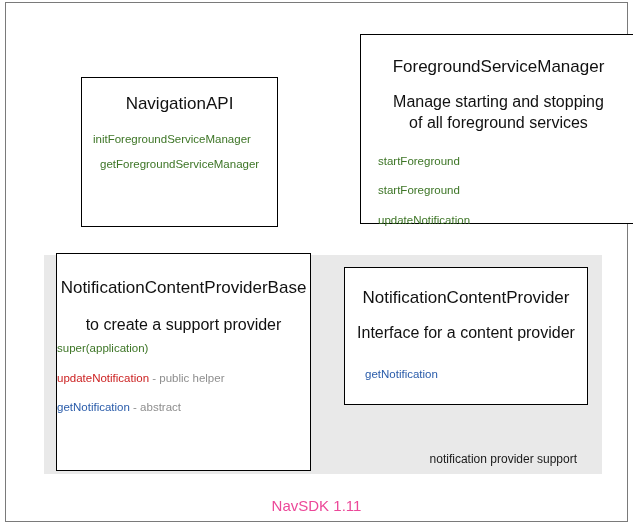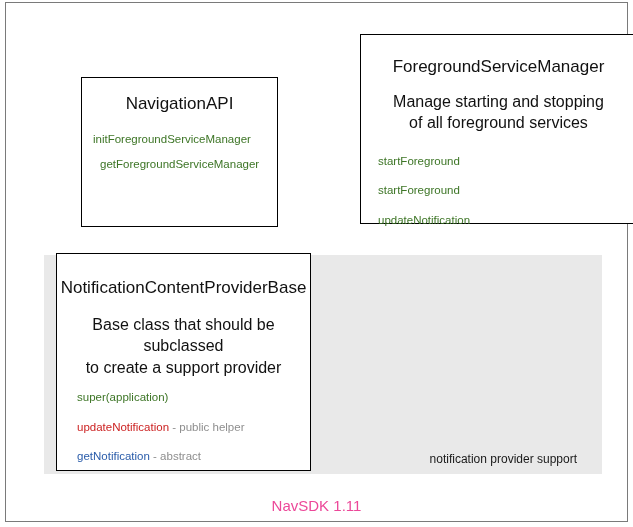--- a/index.html
+++ b/index.html
@@ -119,22 +119,21 @@
 
   #box-notification-content-provider-base {
     left: 50px;
     top: 250px;
     width: 255px;
     height: 218px;
   }
   #box-notification-content-provider-base .class-title { margin-top: 24px; }
   #box-notification-content-provider-base .class-desc  { margin-top: 16px; }
   #box-notification-content-provider-base .member-list {
-    margin-top: 14px;
-    padding-left: 20px;
+    margin-top: 8px;
   }
   #box-notification-content-provider-base .member { margin-bottom: 18px; }
 
   #box-notification-content-provider {
     left: 338px;
     top: 264px;
     width: 244px;
     height: 138px;
   }
   #box-notification-content-provider .class-title { margin-top: 20px; }
@@ -193,33 +192,43 @@
         </div>
         <div class="member">
           <span style="color: rgb(61, 117, 38);">updateNotification</span><span class="suffix"></span>
         </div>
       </div>
     </div>
 
     <div class="class-box" id="box-notification-content-provider-base">
       <div class="class-title">NotificationContentProviderBase</div>
       <div class="class-desc">
-        <div>Base class that should be subclassed</div>
         <div>to create a support provider</div>
       </div>
       <div class="member-list">
         <div class="member">
           <span style="color: rgb(61, 117, 38);">super(application)</span><span class="suffix"></span>
         </div>
         <div class="member">
           <span style="color: rgb(204, 34, 34);">updateNotification</span><span class="suffix"> - public helper</span>
         </div>
         <div class="member">
           <span style="color: rgb(42, 92, 170);">getNotification</span><span class="suffix"> - abstract</span>
         </div>
       </div>
     </div>
 
+    <div class="class-box" id="box-notification-content-provider">
+      <div class="class-title">NotificationContentProvider</div>
+      <div class="class-desc">
+        <div>Interface for a content provider</div>
+      </div>
+      <div class="member-list">
+        <div class="member">
+          <span style="color: rgb(42, 92, 170);">getNotification</span><span class="suffix"></span>
+        </div>
+      </div>
+    </div>
 
     <div id="footer-caption">NavSDK 1.11</div>
 
   </div>
 </div>
 
 </body></html>

